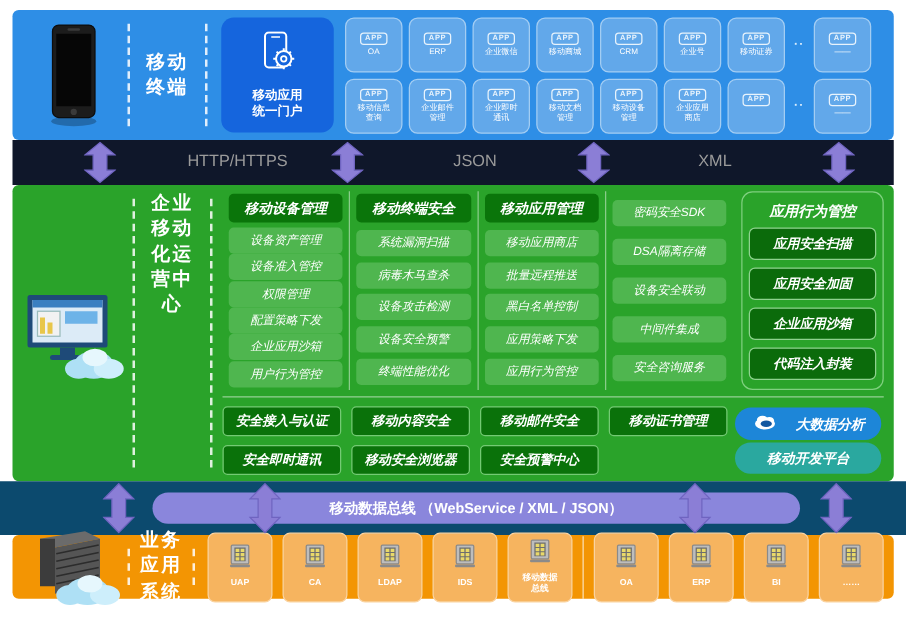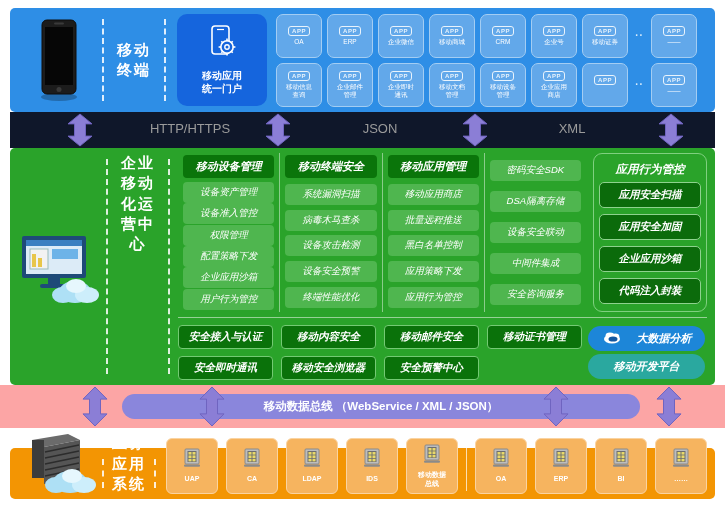--- a/index.html
+++ b/index.html
@@ -5,22 +5,22 @@
   * { margin:0; padding:0; box-sizing:border-box; }
   body { background:#fff; }
   .page { position:relative; width:725px; height:508px; background:#fff; overflow:hidden;
           font-family:"Liberation Sans","DejaVu Sans",sans-serif; }
 
   
   .sec { position:absolute; left:10px; width:705px; border-radius:5px; }
   .sec-blue   { top:8px;   height:104px; background:#2e8ee6; display:flex; align-items:center; padding:5px 8px; }
   .band-proto { position:absolute; left:10px; top:112px; width:705px; height:36px; background:#0f172a; }
   .sec-green  { top:148px; height:237px; background:#2aa32a; display:flex; padding:5px 8px; }
-  .band-bus   { position:absolute; left:0; top:385px; width:725px; height:43px; background:#fca5a5; }
-  .sec-orange { top:448px; height:51px;  background:#f39503; display:flex; align-items:flex-end; padding:5px 8px; }
+  .band-bus   { position:absolute; left:0; top:385px; width:725px; height:43px; background:#0c4a6e; }
+  .sec-orange { top:428px; height:51px;  background:#f39503; display:flex; align-items:center; padding:5px 8px; }
 
   
   .v-divider { width:0; border-left:2px dashed rgba(255,255,255,.85); align-self:stretch; margin:6px 2px; }
   .side-label { width:56px; color:#fff; font-weight:bold; font-size:15px; letter-spacing:2px;
                 text-align:center; white-space:pre-line; line-height:1.35; }
   .icon-wrap { display:flex; align-items:center; justify-content:center; }
 
   
   .phone-wrap { width:82px; }
   .portal-box { width:90px; height:92px; margin:0 9px; background:#1565dd; border-radius:10px;

